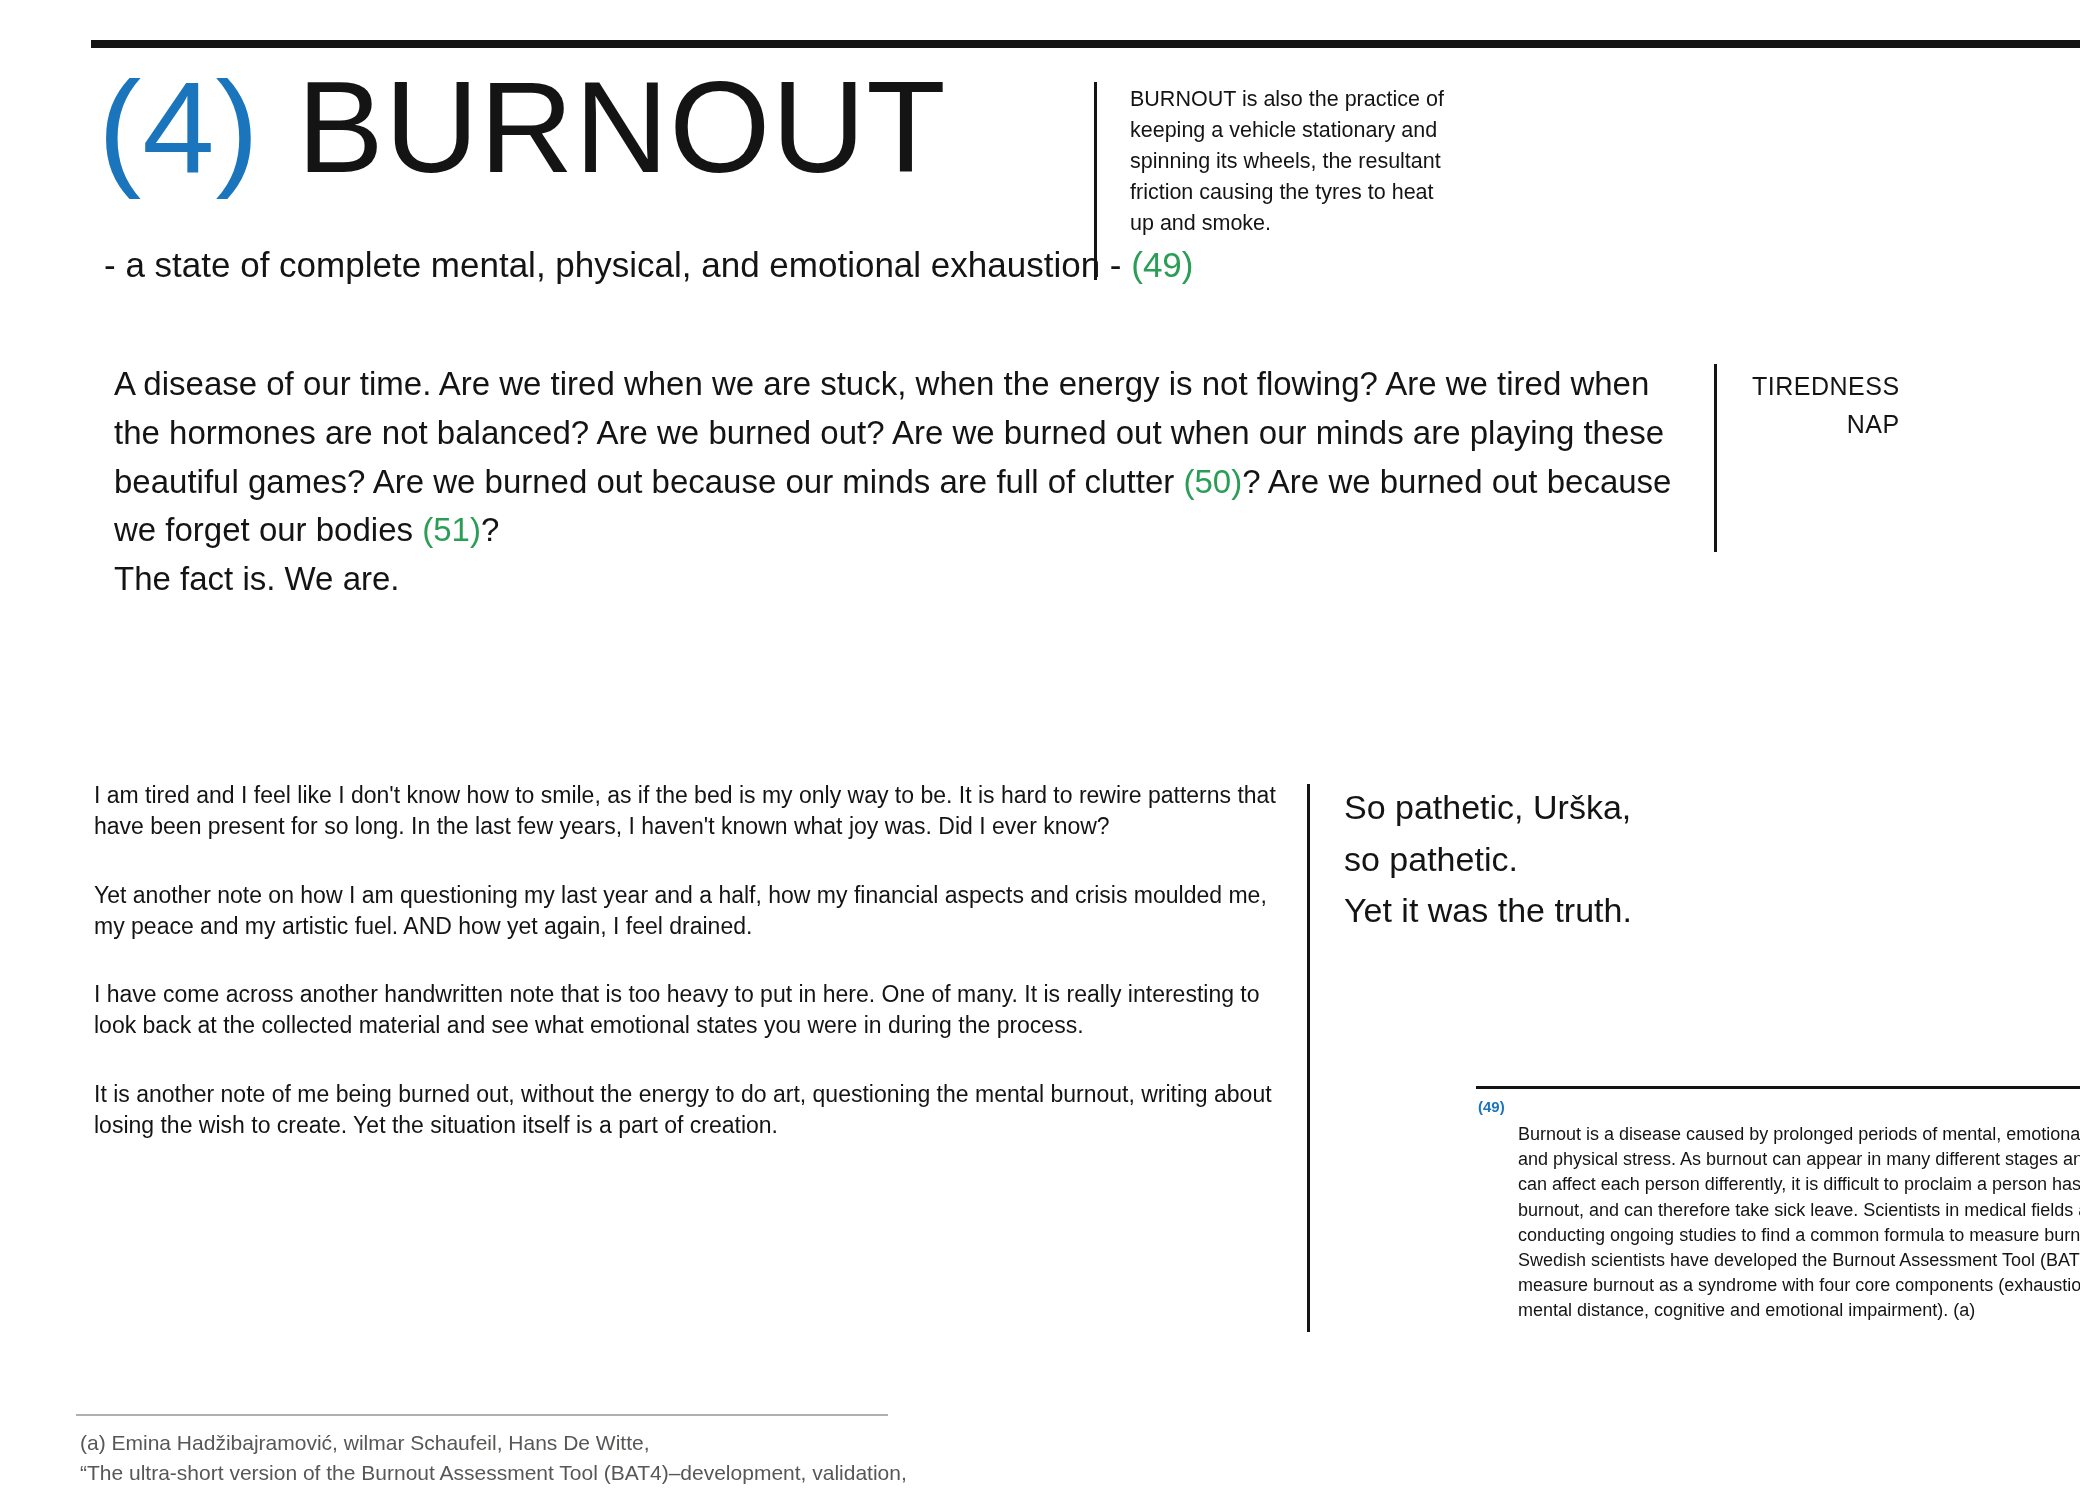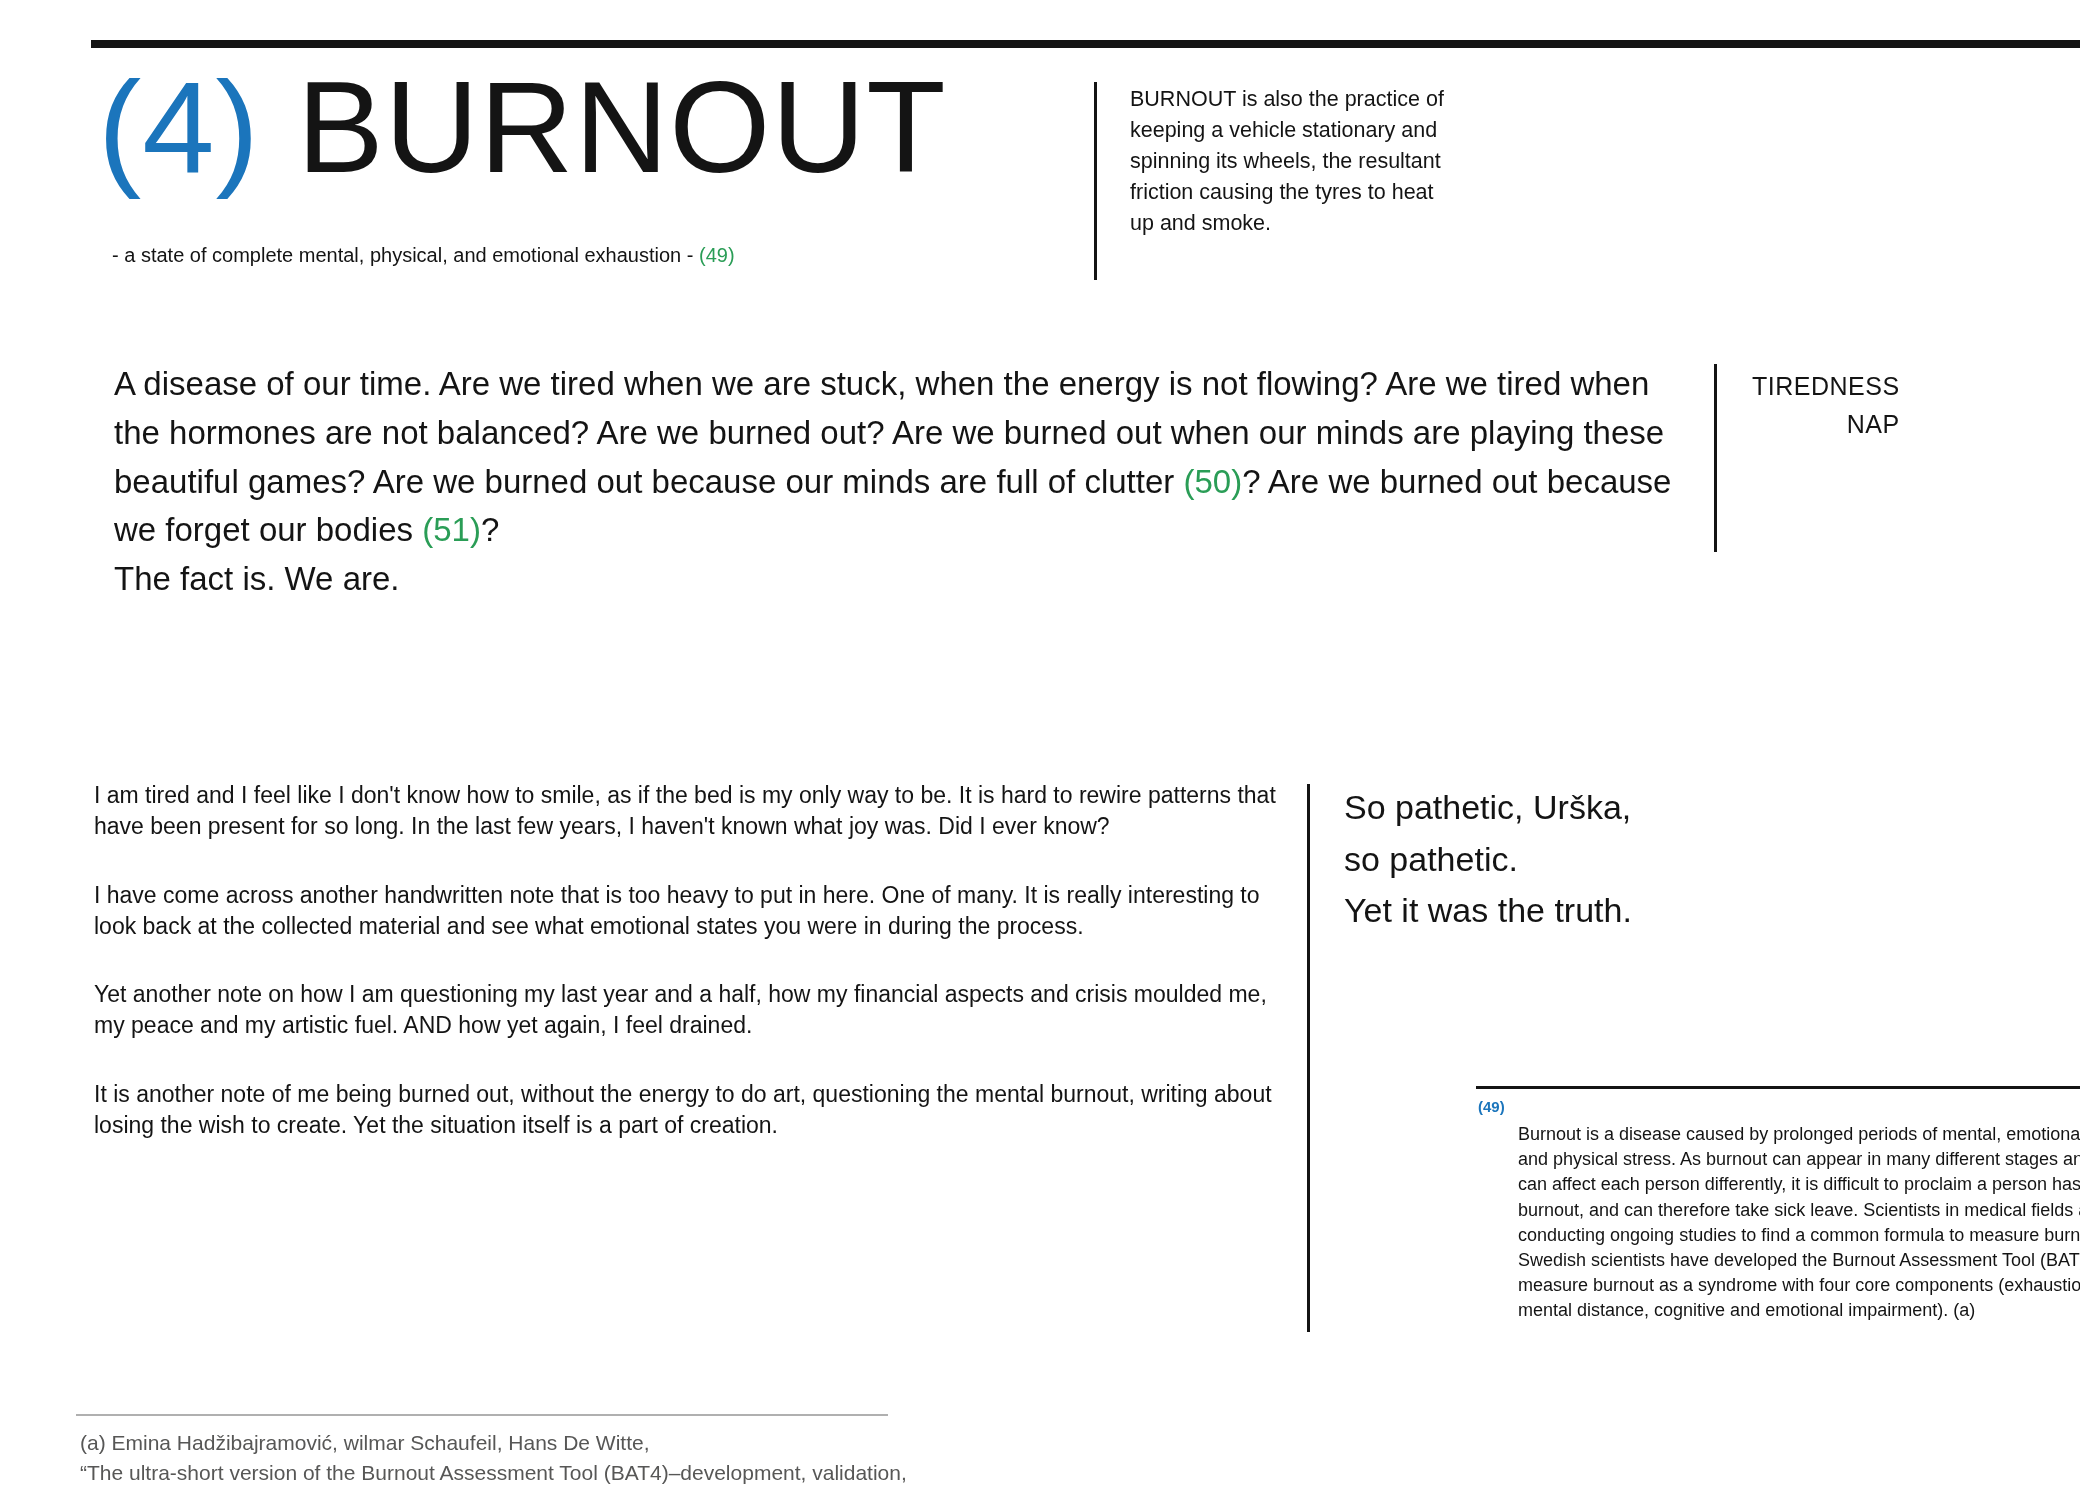--- a/index.html
+++ b/index.html
@@ -20,22 +20,22 @@
 
   #title {
     position: absolute; left: 54px; top: 62px;
     font-size: 130px; line-height: 1; letter-spacing: 1px;
     white-space: nowrap; font-weight: 400;
   }
   .blue { color: var(--accent-blue, #1b75bc); }
   .green { color: var(--accent-green, #2a9d56); }
 
   #subtitle {
-    position: absolute; left: 68px; top: 242px;
-    font-size: 20px; line-height: 1.3; white-space: nowrap;
+    position: absolute; left: 60px; top: 242px;
+    font-size: 35px; line-height: 1.3; white-space: nowrap;
   }
 
   #header-divider { left: 1050px; top: 82px; height: 198px; }
 
   #definition {
     position: absolute; left: 1086px; top: 84px; width: 330px;
     font-size: 21.5px; line-height: 1.44;
   }
 
   #intro {
@@ -102,22 +102,22 @@
   <div id="intro"><span>A disease of our time. Are we tired when we are stuck, when the energy is not flowing? Are we tired when the hormones are not balanced? Are we burned out? Are we burned out when our minds are playing these beautiful games? Are we burned out because our minds are full of clutter </span><span class="green">(50)</span><span>? Are we burned out because we forget our bodies </span><span class="green">(51)</span><span>?
 The fact is. We are.</span></div>
 
   <div id="intro-divider" class="vrule"></div>
 
   <div id="side-note">TIREDNESS
 NAP</div>
 
   <div id="notes">
     <p>I am tired and I feel like I don't know how to smile, as if the bed is my only way to be. It is hard to rewire patterns that have been present for so long. In the last few years, I haven't known what joy was. Did I ever know?</p>
+    <p>Yet another note on how I am questioning my last year and a half, how my financial aspects and crisis moulded me, my peace and my artistic fuel. AND how yet again, I feel drained.</p>
     <p>I have come across another handwritten note that is too heavy to put in here. One of many. It is really interesting to look back at the collected material and see what emotional states you were in during the process.</p>
-    <p>Yet another note on how I am questioning my last year and a half, how my financial aspects and crisis moulded me, my peace and my artistic fuel. AND how yet again, I feel drained.</p>
     <p>It is another note of me being burned out, without the energy to do art, questioning the mental burnout, writing about losing the wish to create. Yet the situation itself is a part of creation.</p>
   </div>
 
   <div id="notes-divider" class="vrule"></div>
 
   <div id="pull-quote">So pathetic, Urška,
 so pathetic.
 Yet it was the truth.</div>
 
   <div id="footnote-rule" class="hrule"></div>

